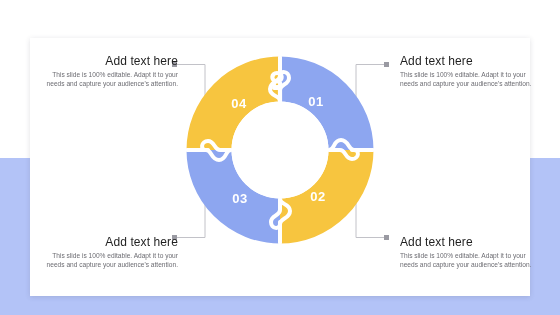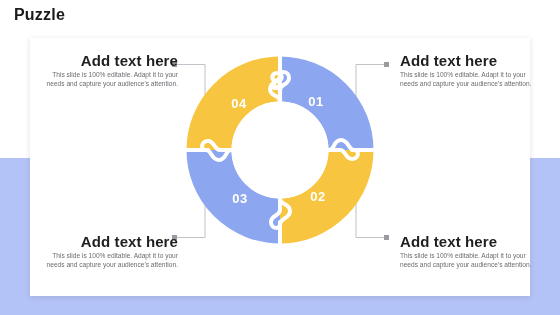--- a/index.html
+++ b/index.html
@@ -35,21 +35,21 @@
     font-size:13px;font-weight:700;fill:#ffffff;letter-spacing:.5px;
   }
 
   
   .conn{position:absolute;}
   .conn svg{display:block;overflow:visible;}
 
   
   .tb{position:absolute;width:136px;}
   .tb .tb-head{
-    font-size:15px;font-weight:700;color:#1f1f1f;
+    font-size:12px;font-weight:400;color:#1f1f1f;
     line-height:12px;margin:0 0 3px 0;letter-spacing:.1px;
   }
   .tb .tb-body{
     font-size:6.6px;color:#6c6c72;line-height:9.2px;margin:0;
   }
   .tb.right-al{text-align:right;}
   .tb.left-al{text-align:left;}
 
   .tb-tl{left:42px;top:55px;}
   .tb-tr{left:400px;top:55px;}
@@ -57,21 +57,20 @@
   .tb-br{left:400px;top:236px;}
 </style>
 </head>
 <body>
 
 <div id="stage">
 
   <div class="bg-top"></div>
   <div class="bg-bottom"></div>
 
-  <div class="title">Puzzle</div>
 
   <div class="card"></div>
 
   <div class="conn" style="left:172px;top:60px;">
     <svg width="40" height="56" viewBox="0 0 40 56">
       <rect x="0" y="2" width="5" height="5" fill="#9a9aa2"></rect>
       <path d="M5 4.5 H33 V56" fill="none" stroke="#c2c2c8" stroke-width="1"></path>
     </svg>
   </div>
 

